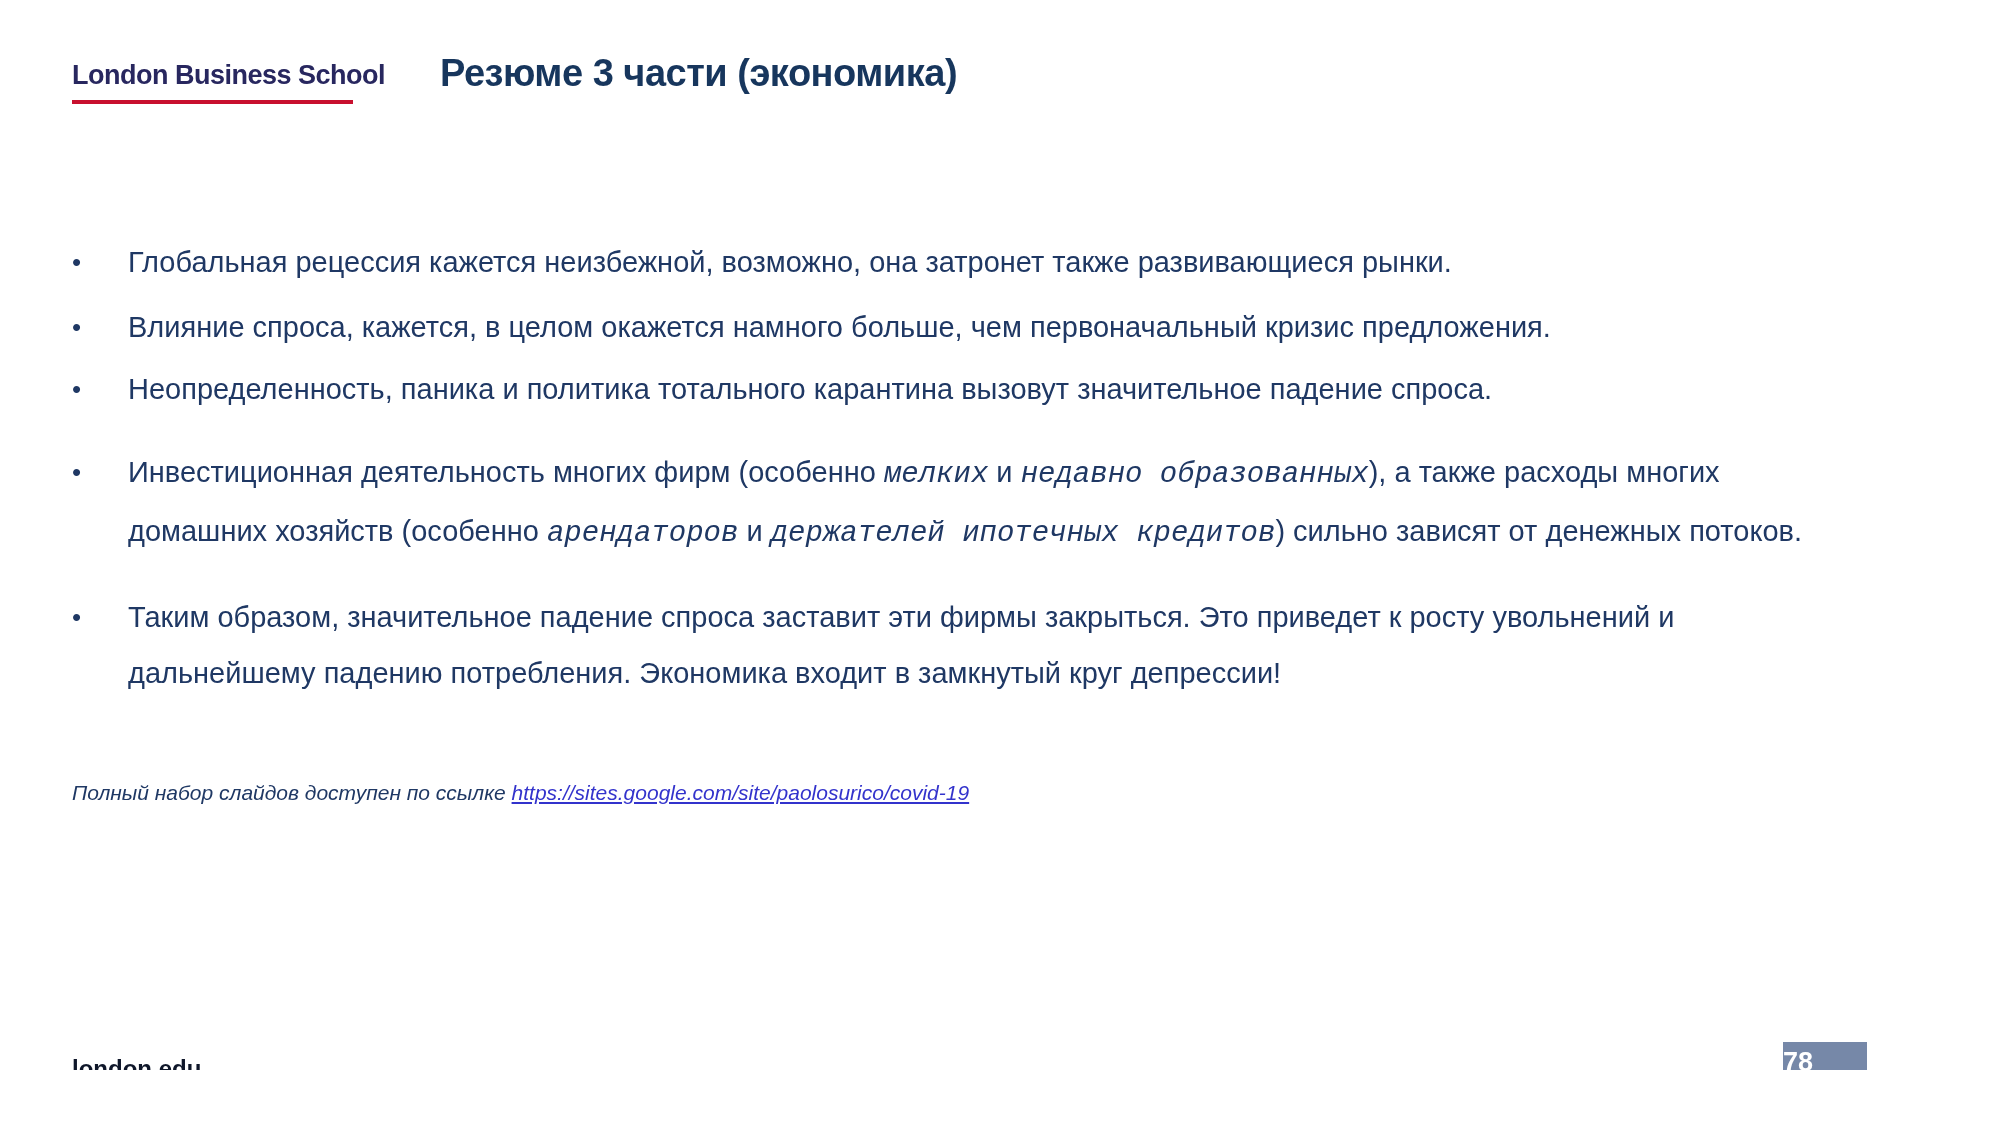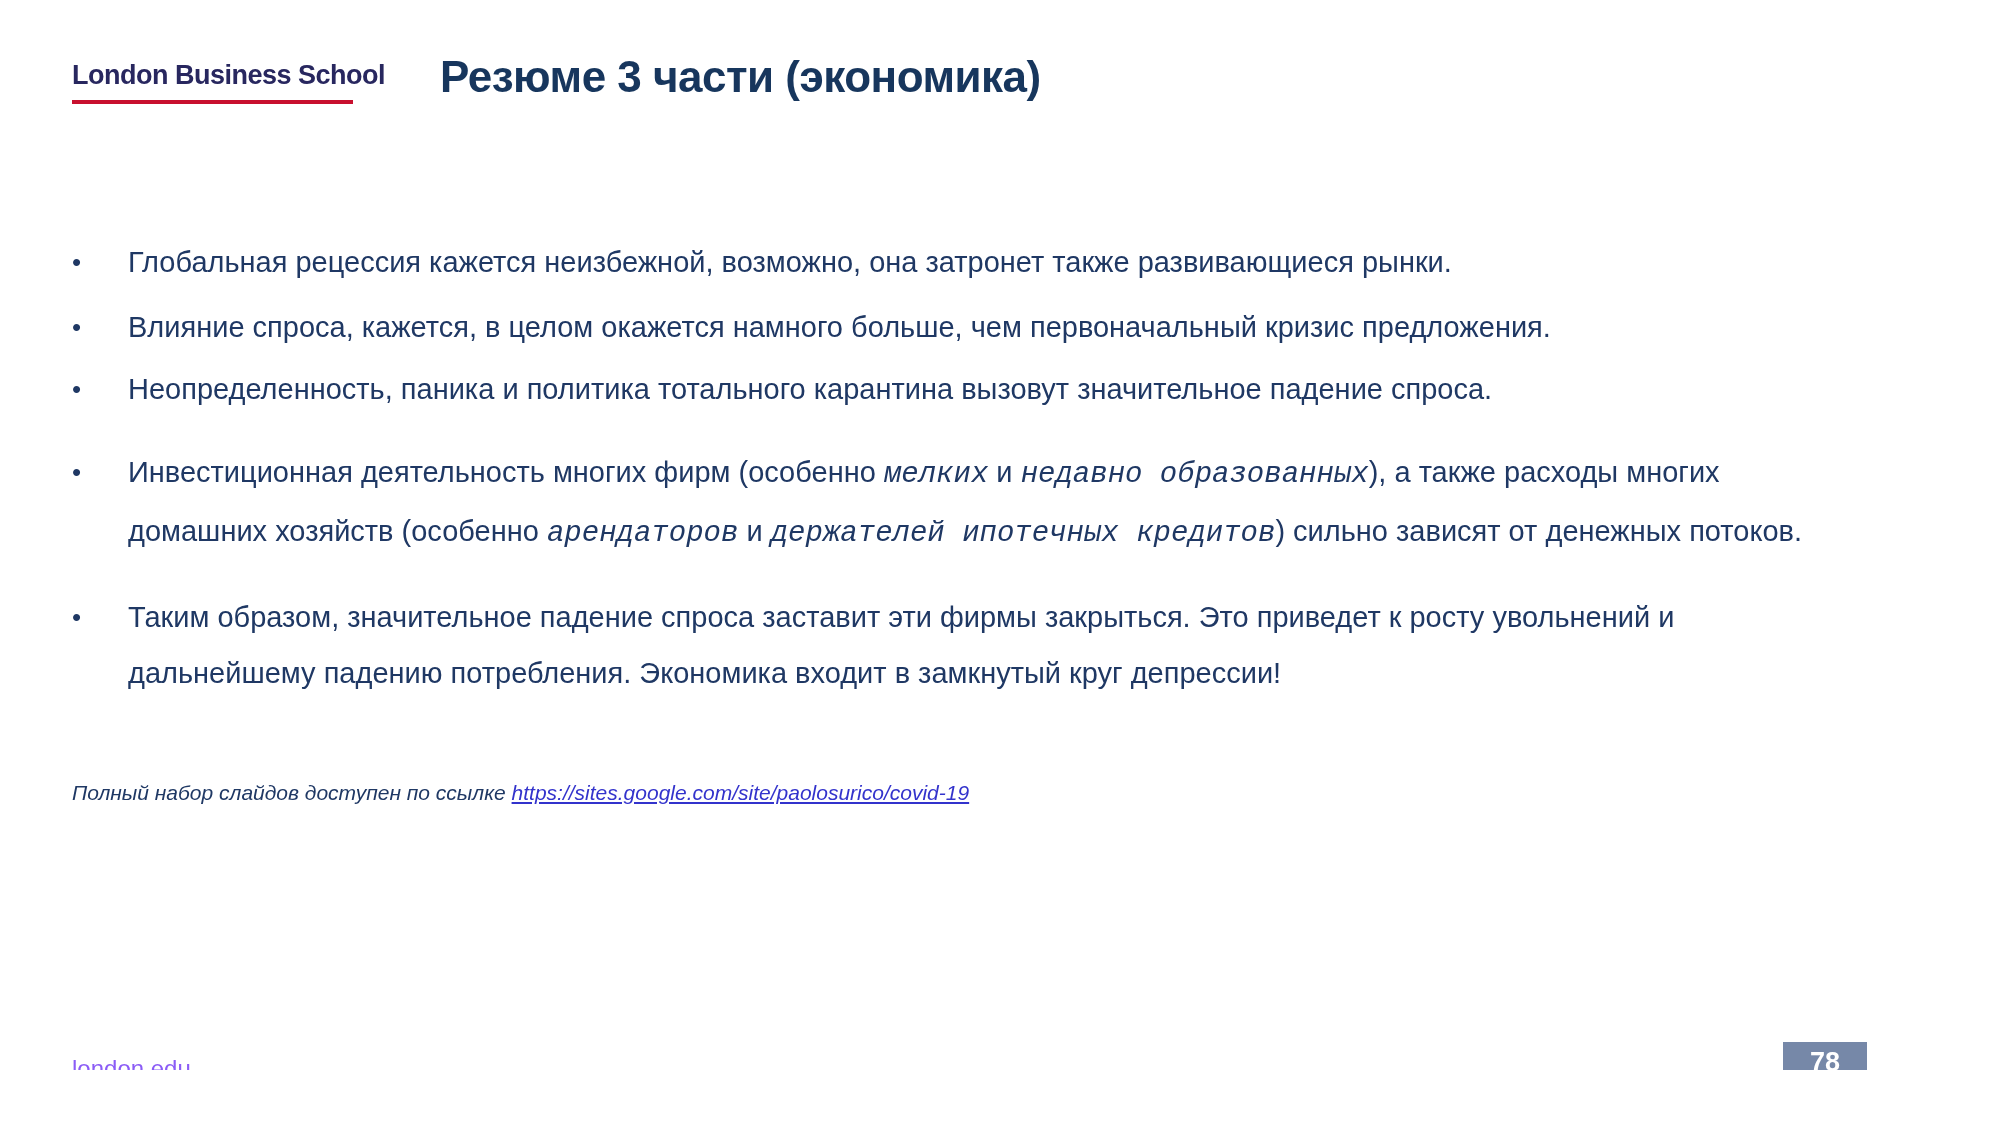--- a/index.html
+++ b/index.html
@@ -32,21 +32,21 @@
     height: 4px;
     background: #C8102E;
   }
 
   
   .title {
     position: absolute;
     left: 440px;
     top: 52px;
     color: #17365D;
-    font-size: 44px;
+    font-size: 38px;
     font-weight: 700;
     letter-spacing: -0.5px;
     white-space: nowrap;
   }
 
   
   .bullets {
     position: absolute;
     left: 72px;
     top: 234px;
@@ -83,47 +83,47 @@
     text-decoration: underline;
     cursor: pointer;
     text-align: right;
   }
 
   
   .footer-left {
     position: absolute;
     left: 72px;
     top: 1055px;
-    color: #8b5cf6;
+    color: #0f172a;
     font-size: 24px;
+    font-weight: bold;
   }
   .footer-center {
     position: absolute;
     left: 0;
     right: 150px;
     top: 1055px;
     text-align: center;
     color: #B8BCCA;
     font-size: 24px;
   }
   .page-badge {
     position: absolute;
     right: 133px;
     top: 1042px;
     width: 84px;
     height: 40px;
     background: #7688A8;
     color: #FFFFFF;
     font-size: 27px;
     font-weight: 700;
-    text-align: center;
+    text-align: left;
     line-height: 40px;
     padding-right: 12px;
     box-sizing: border-box;
-    padding-left: 12px;
   }
 </style>
 </head>
 <body>
 
 <div class="slide">
 
   <div class="logo">
     <div class="logo-text">London Business School</div>
     <div class="logo-rule"></div>

